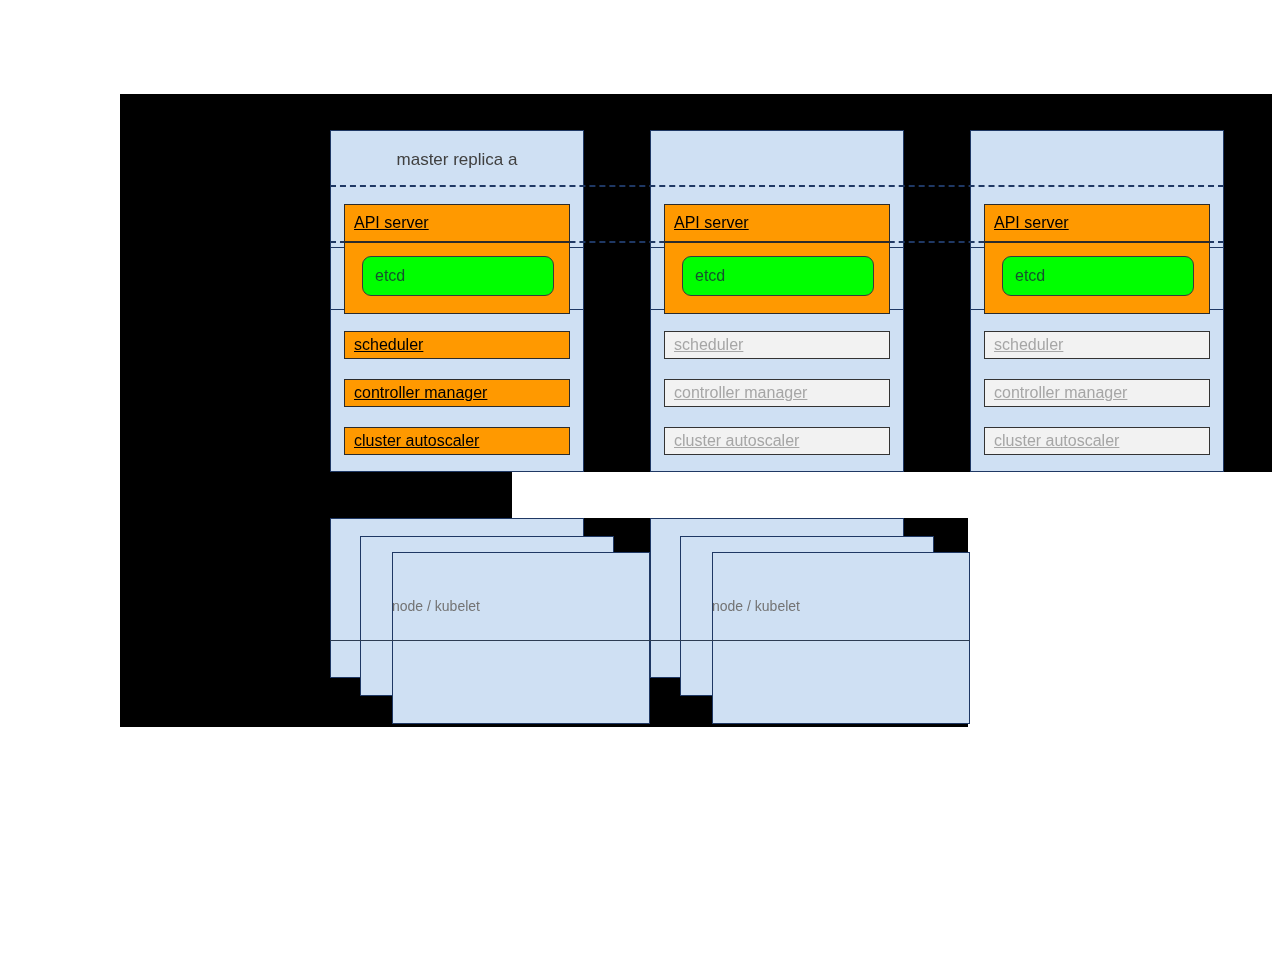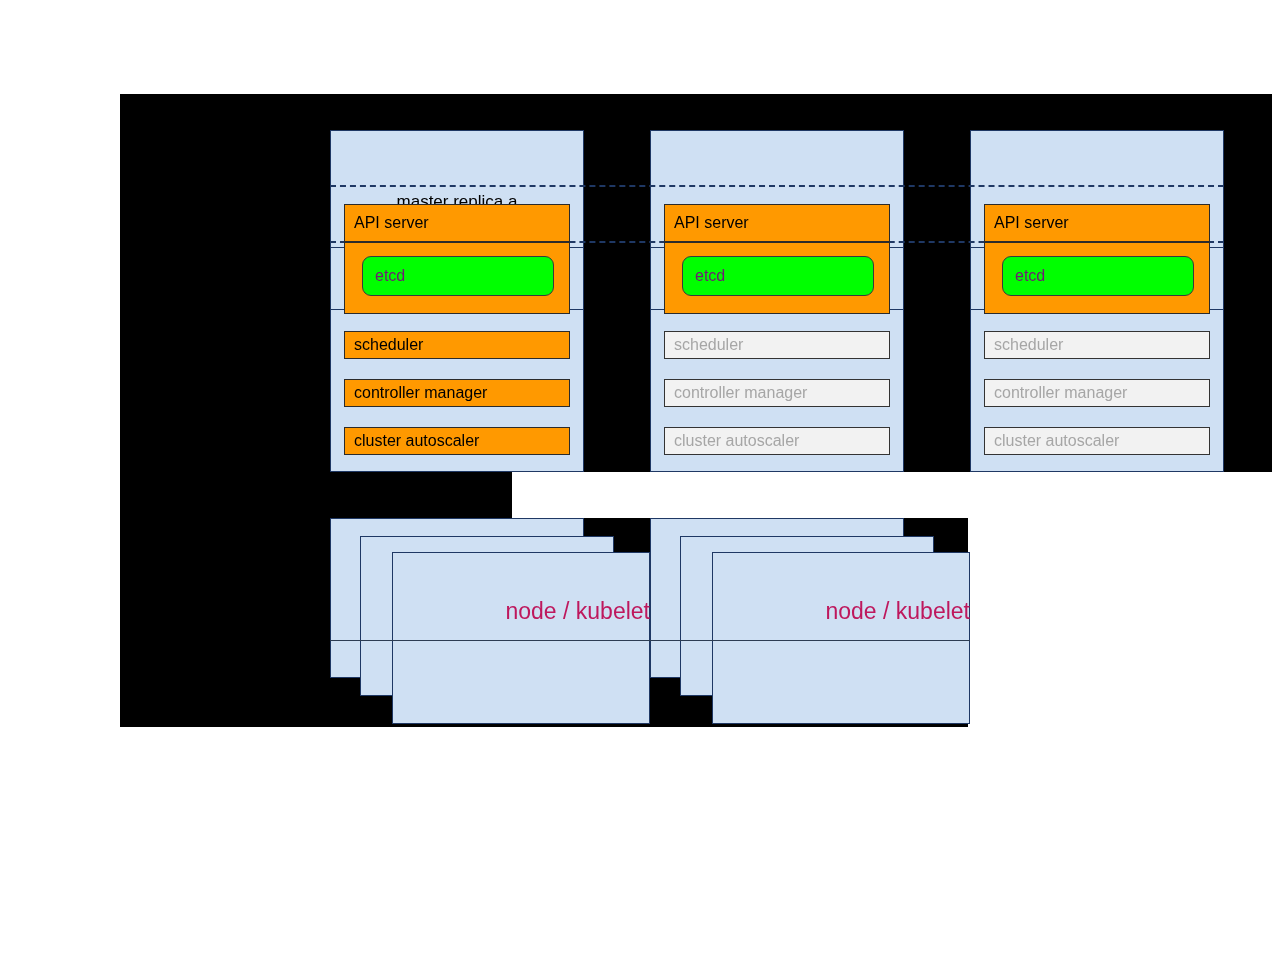--- a/index.html
+++ b/index.html
@@ -30,23 +30,22 @@
   .replica-card {
     background: #cfe0f3;
     border: 1px solid #1f3864;
     box-sizing: border-box;
   }
   .replica-title {
     position: absolute;
     left: 0; right: 0;
     text-align: center;
     font-size: 17px;
-    color: #000000;
+    color: #404040;
     white-space: nowrap;
-    margin-top: 42px;
   }
 
   
   .dash-rule {
     position: absolute;
     height: 0;
     border-top: 2px dashed #1f3864;
   }
   
   .solid-rule {
@@ -58,20 +57,21 @@
   
   .pill {
     position: absolute;
     box-sizing: border-box;
     border: 1px solid #1f3030;
     display: flex;
     align-items: center;
     font-size: 16px;
     padding-left: 9px;
     white-space: nowrap;
+    text-decoration: underline;
   }
   .pill.active {
     background: #ff9900;
     border-color: #2b2b2b;
     color: #000000;
   }
   .pill.inactive {
     background: #f2f2f2;
     border-color: #333333;
     color: #a6a6a6;
@@ -87,37 +87,37 @@
   .etcd-pill {
     position: absolute;
     box-sizing: border-box;
     background: #00ff00;
     border: 1px solid #3a3a3a;
     border-radius: 9px;
     display: flex;
     align-items: center;
     font-size: 16px;
     padding-left: 12px;
-    color: #701a75;
+    color: #14532d;
     white-space: nowrap;
   }
 
   
   .node-card {
     position: absolute;
     box-sizing: border-box;
     background: #cfe0f3;
     border: 1px solid #1f3864;
   }
   .node-label {
     position: absolute;
     left: 0; right: 0;
-    text-align: right;
-    font-size: 23px;
-    color: #be185d;
+    text-align: left;
+    font-size: 14px;
+    color: #737373;
     white-space: nowrap;
   }
   .node-rule {
     position: absolute;
     height: 0;
     border-top: 1px solid #2d3c52;
   }
 </style>
 </head>
 <body>

